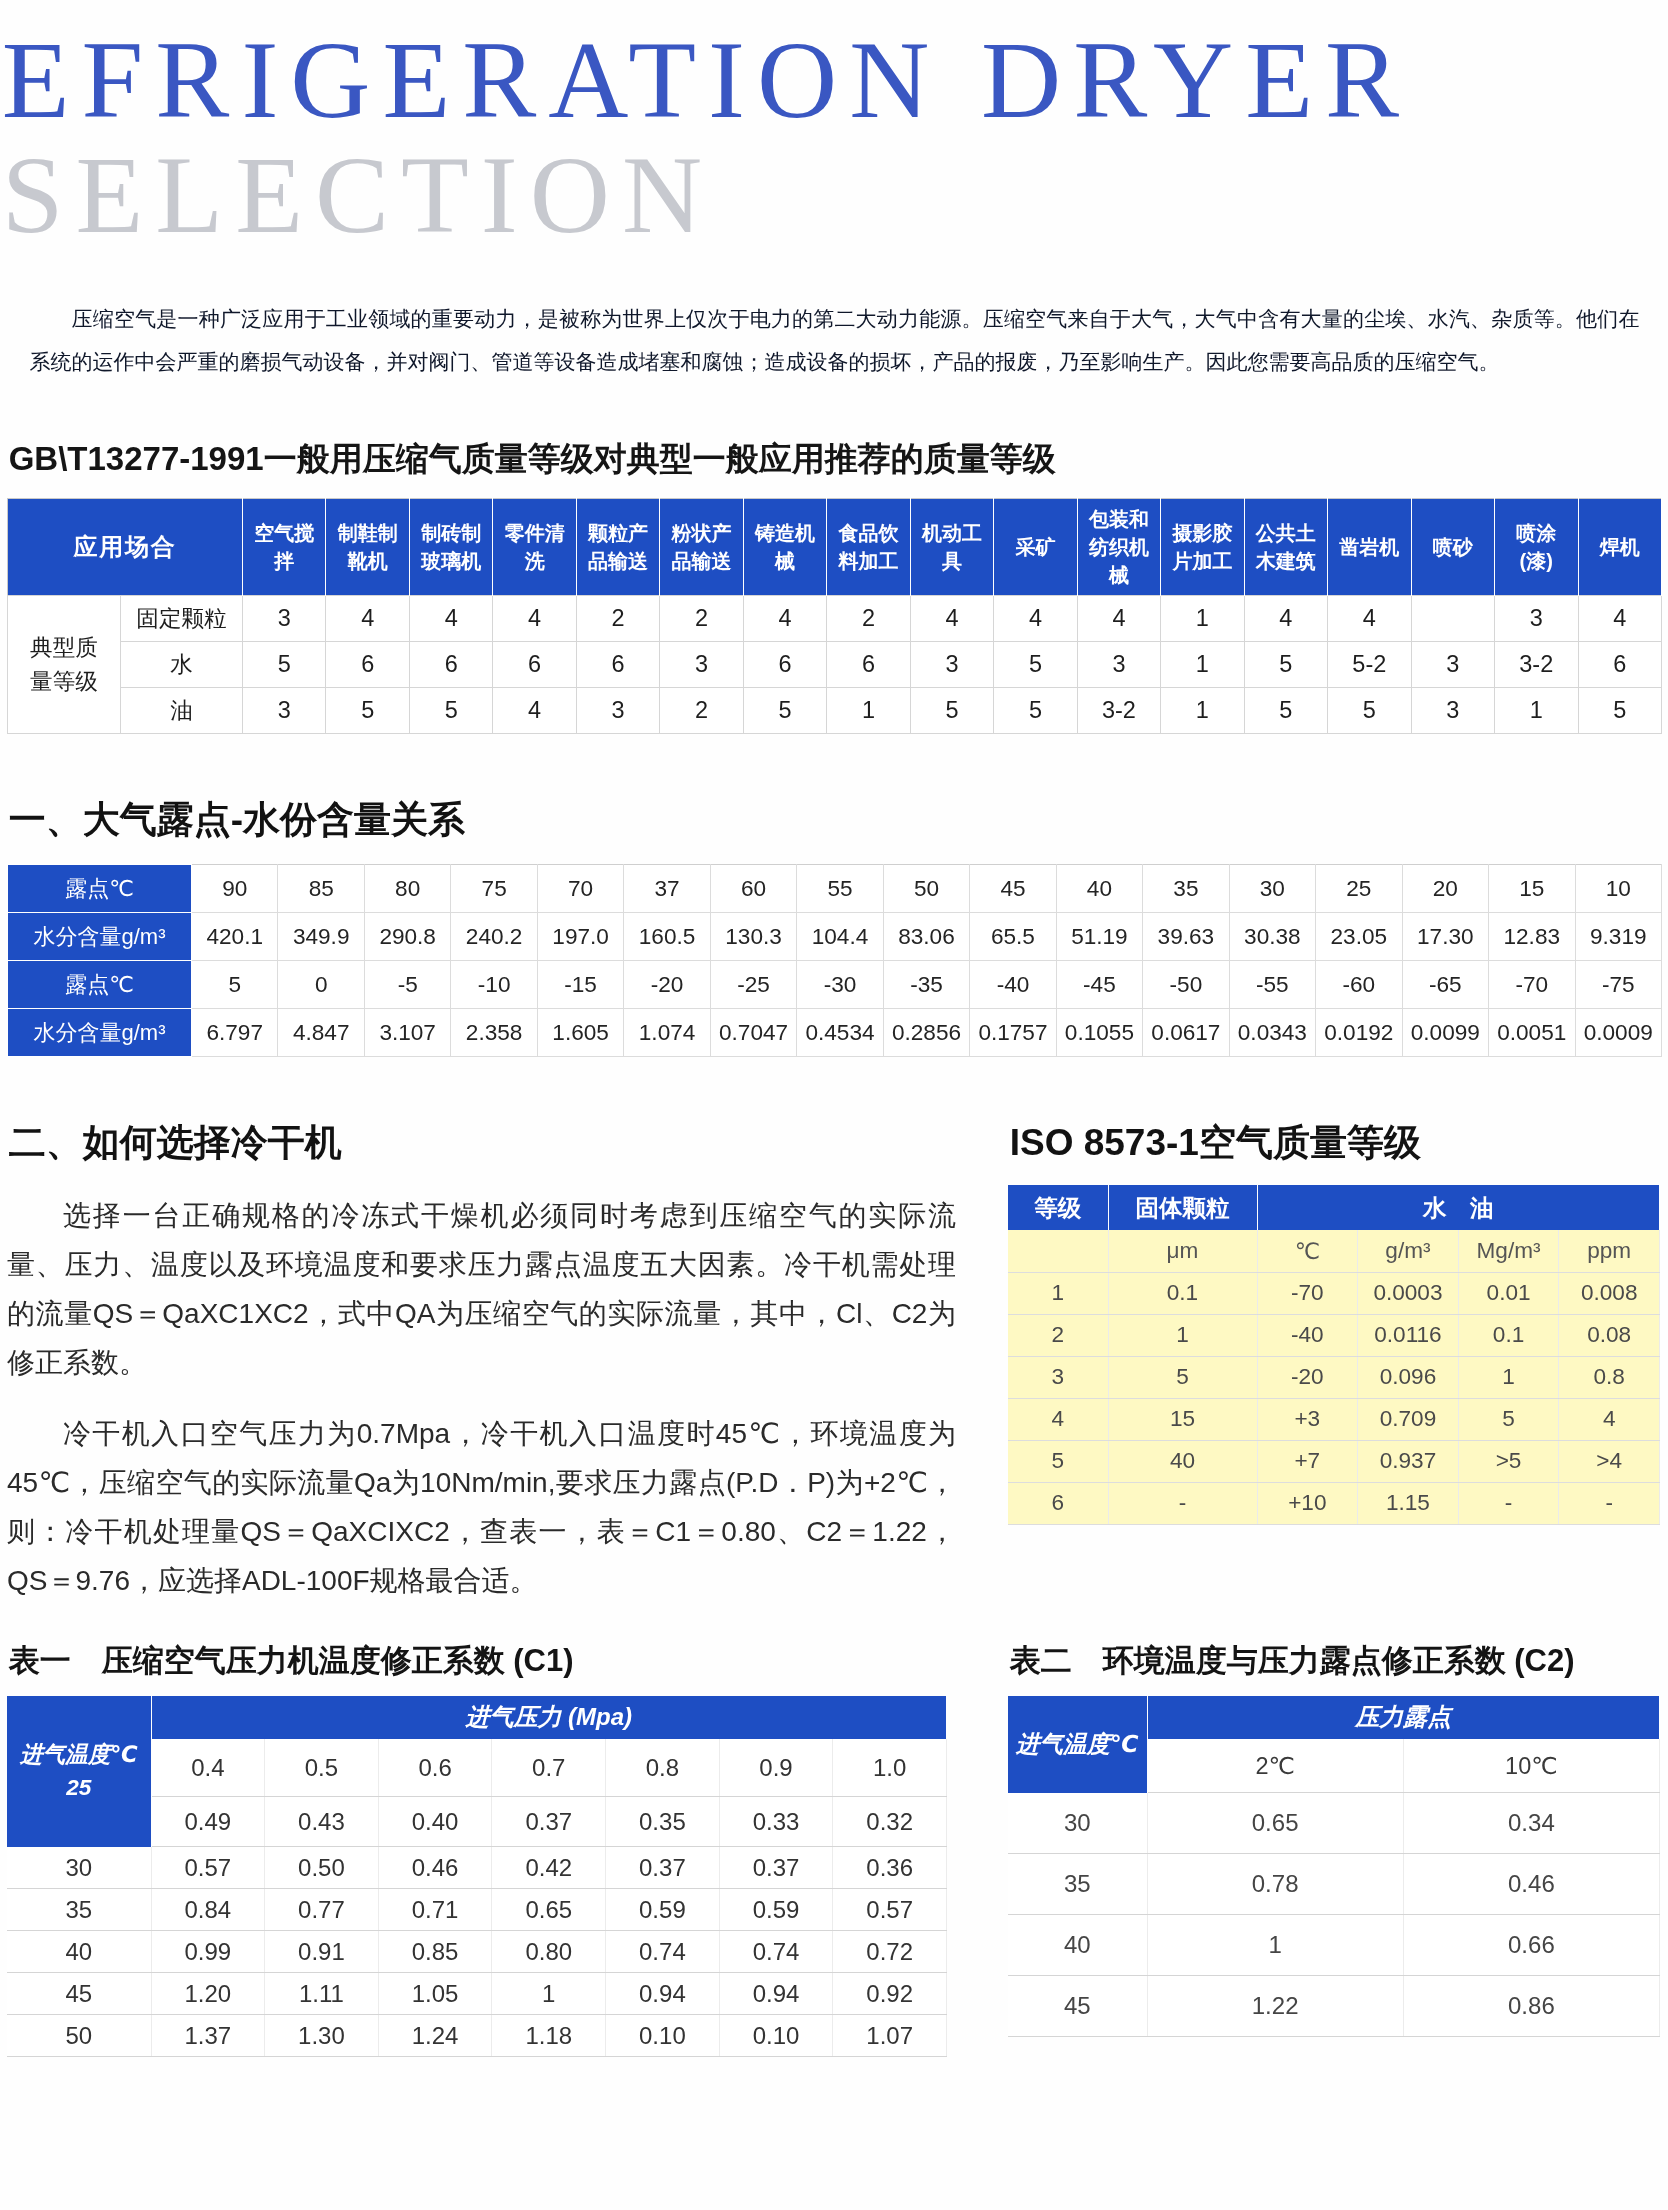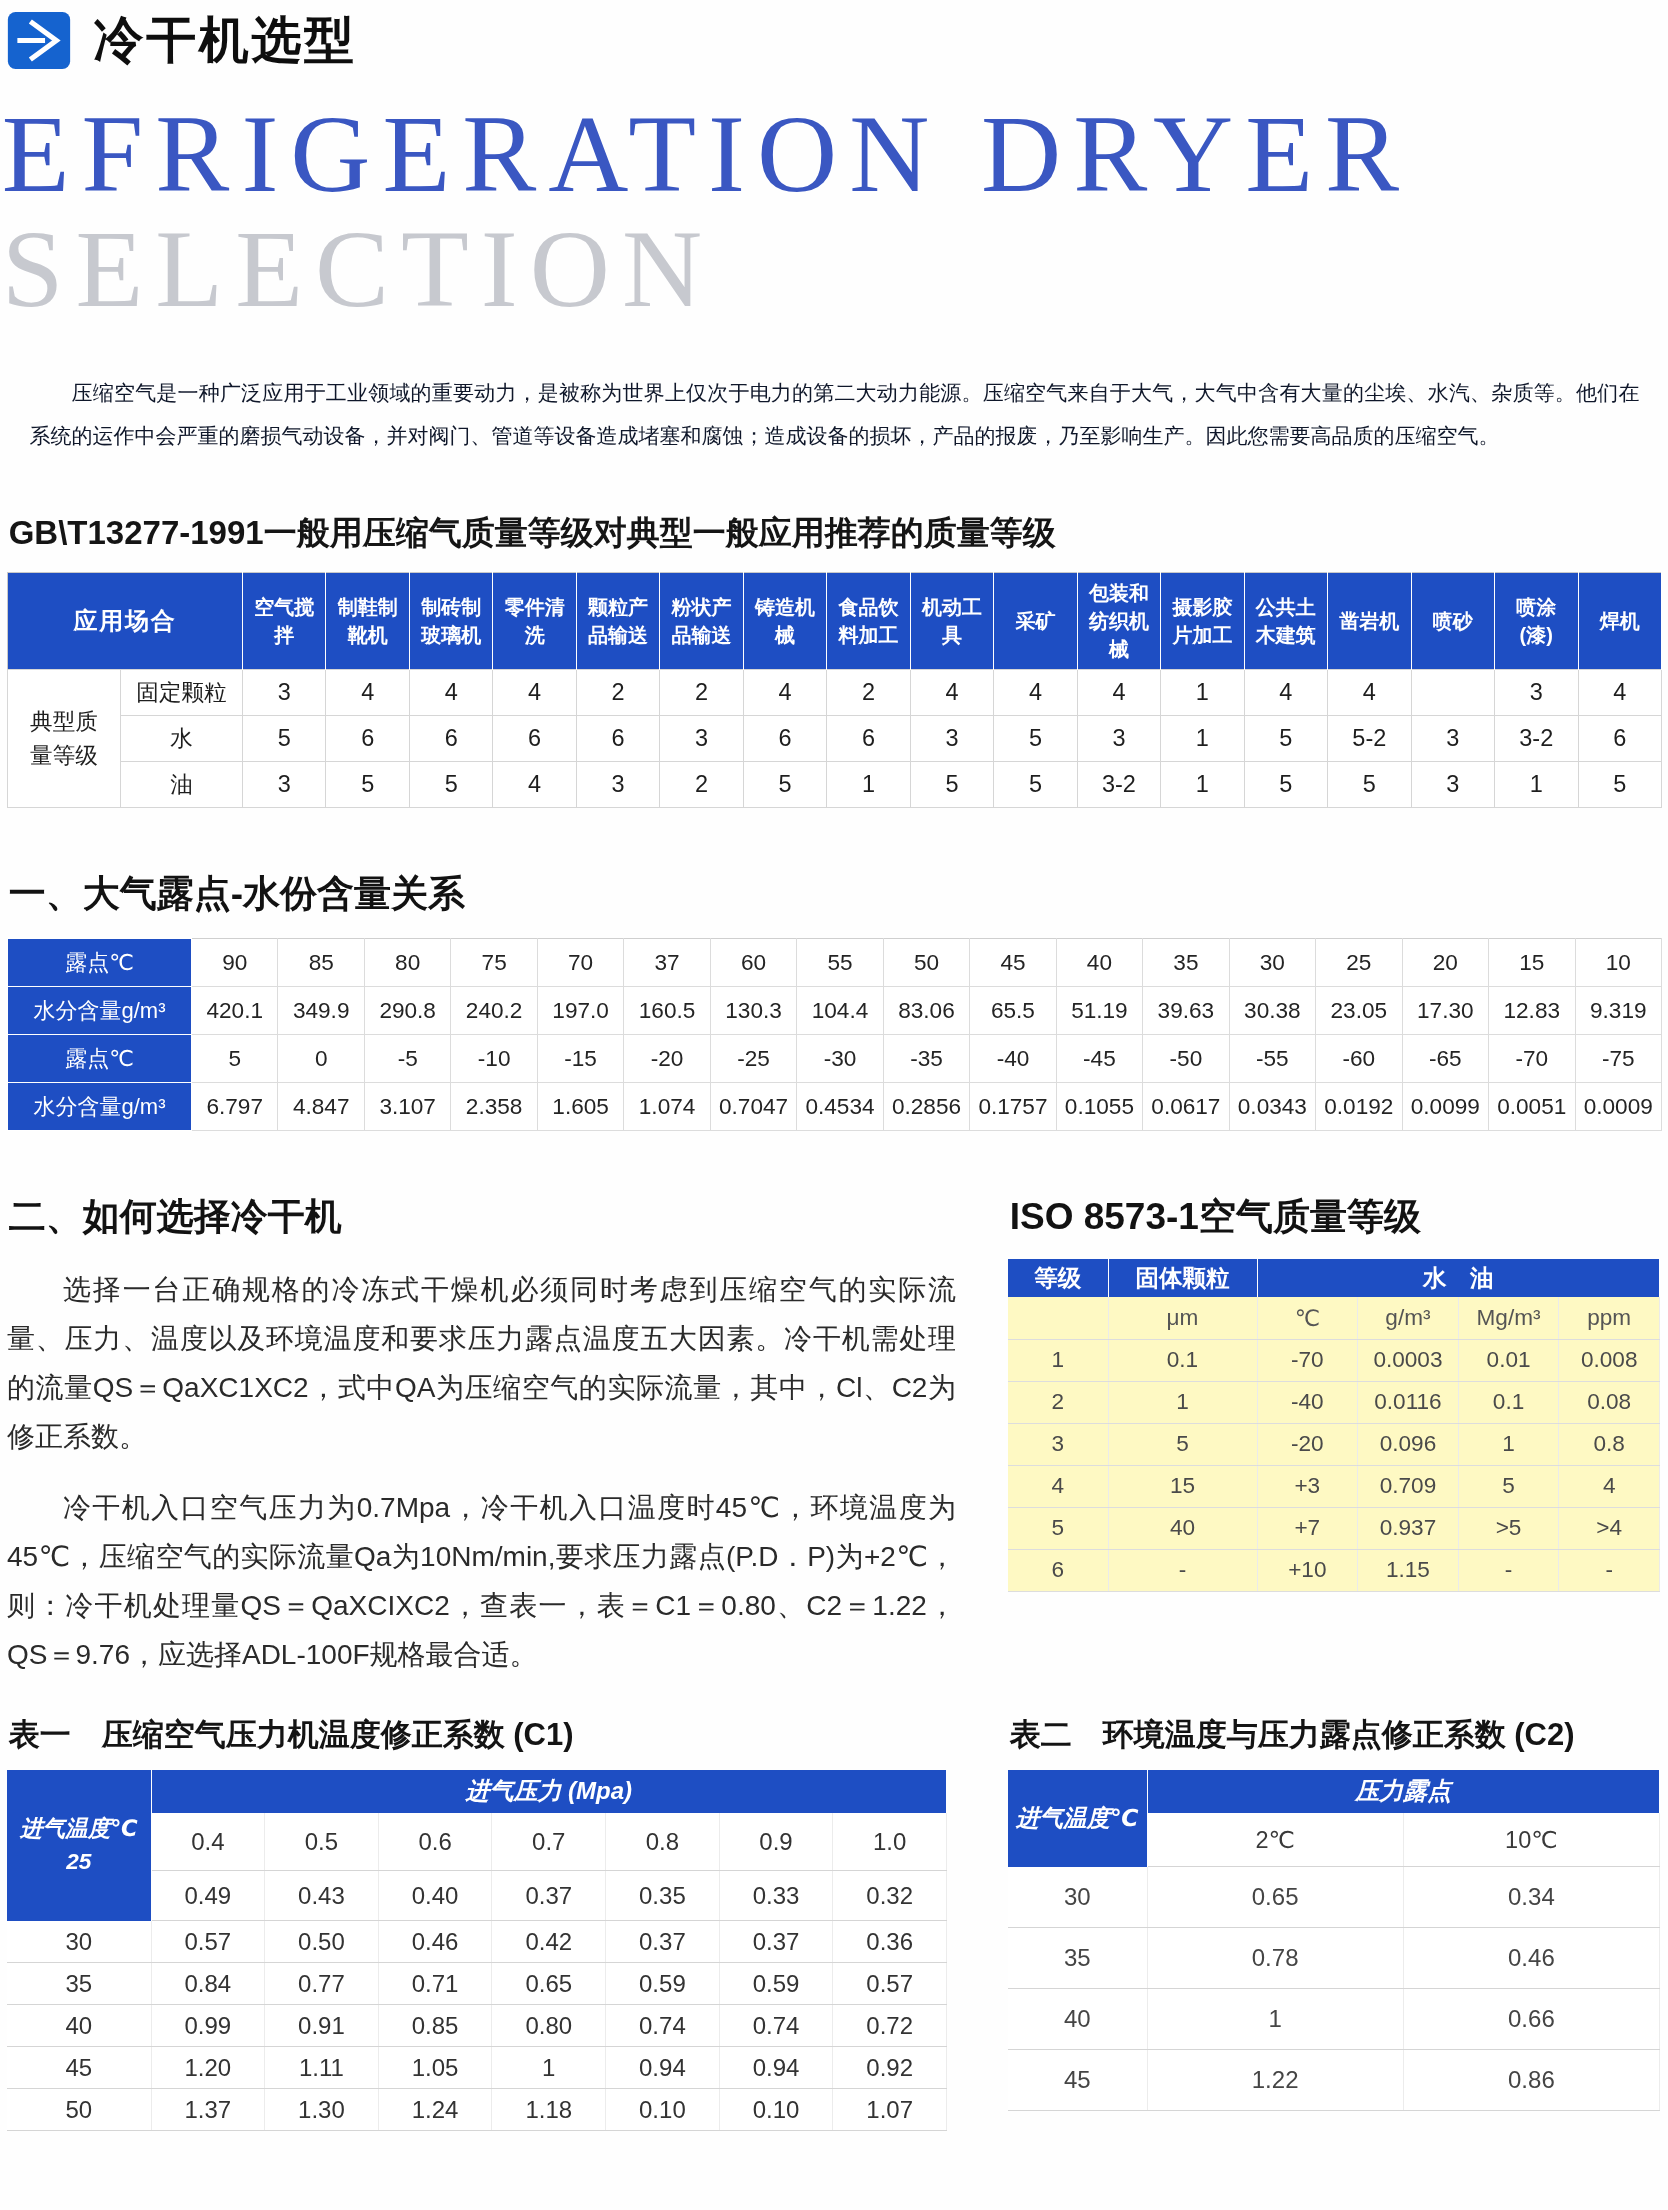--- a/index.html
+++ b/index.html
@@ -51,21 +51,21 @@
 
   
   .cols{display:flex;justify-content:space-between;margin-top:61px;}
   .col-left{width:949px;}
   .col-right{width:654px;}
   .s2-para{font-size:28px;line-height:1.75;text-align:justify;text-indent:2em;color:#2a2a2a;margin:22.6px 0 0 0;}
   .s2-para.example{text-align:left;}
 
   
   .iso{width:652px;margin-top:17.4px;}
-  .iso th.blue{font-size:23.5px;font-weight:700;height:38px;border-right:0.9px solid rgba(255,255,255,.4);}
+  .iso th.blue{font-size:23.5px;font-weight:700;height:45px;border-right:0.9px solid rgba(255,255,255,.4);}
   .iso td{border-bottom:0.9px solid #dddddd;border-right:0.9px solid #ebebeb;text-align:center;
           font-size:22.6px;height:42px;color:#4a4a4a;background:#fef9c3;}
   .iso tr.subhead td{color:#555;}
   .iso tbody{border-bottom:1.7px solid #bfbfbf;}
 
   
   .cols.bottom{margin-top:17.4px;}
   .tbl-title{font-size:31px;font-weight:700;margin:17.4px 0 0 1.7px;color:#141414;}
   .c1{width:940px;margin-top:14px;}
   .c2{width:652px;margin-top:14px;}
@@ -79,29 +79,20 @@
   .c1 tr.first td{height:50px;}
   .c1 tr.data td{height:42px;}
   .c2 tr.sub td{height:54px;font-size:23.5px;color:#3a3a3a;}
   .c2 tr.data td{height:61px;color:#454545;}
 </style>
 </head>
 <body>
 
 <div class="page">
 
-  <div class="hdr">
-    <div class="icon">
-      <svg width="64" height="59" viewBox="0 0 74 68" xmlns="http://www.w3.org/2000/svg">
-        <rect x="1" y="1" width="72" height="66" rx="9" fill="#1563cf"></rect>
-        <path d="M12 34 H44 M27 12 L57 34 L27 56" fill="none" stroke="#ffffff" stroke-width="6"></path>
-      </svg>
-    </div>
-    <div class="cn-title">冷干机选型</div>
-  </div>
 
   <div class="en1">EFRIGERATION DRYER</div>
   <div class="en2">SELECTION</div>
 
   <p class="intro">压缩空气是一种广泛应用于工业领域的重要动力，是被称为世界上仅次于电力的第二大动力能源。压缩空气来自于大气，大气中含有大量的尘埃、水汽、杂质等。他们在系统的运作中会严重的磨损气动设备，并对阀门、管道等设备造成堵塞和腐蚀；造成设备的损坏，产品的报废，乃至影响生产。因此您需要高品质的压缩空气。</p>
 
   <h2 class="gb-title">GB\T13277-1991一般用压缩气质量等级对典型一般应用推荐的质量等级</h2>
   <table class="gb">
     <colgroup>
         <col style="width:113px">

